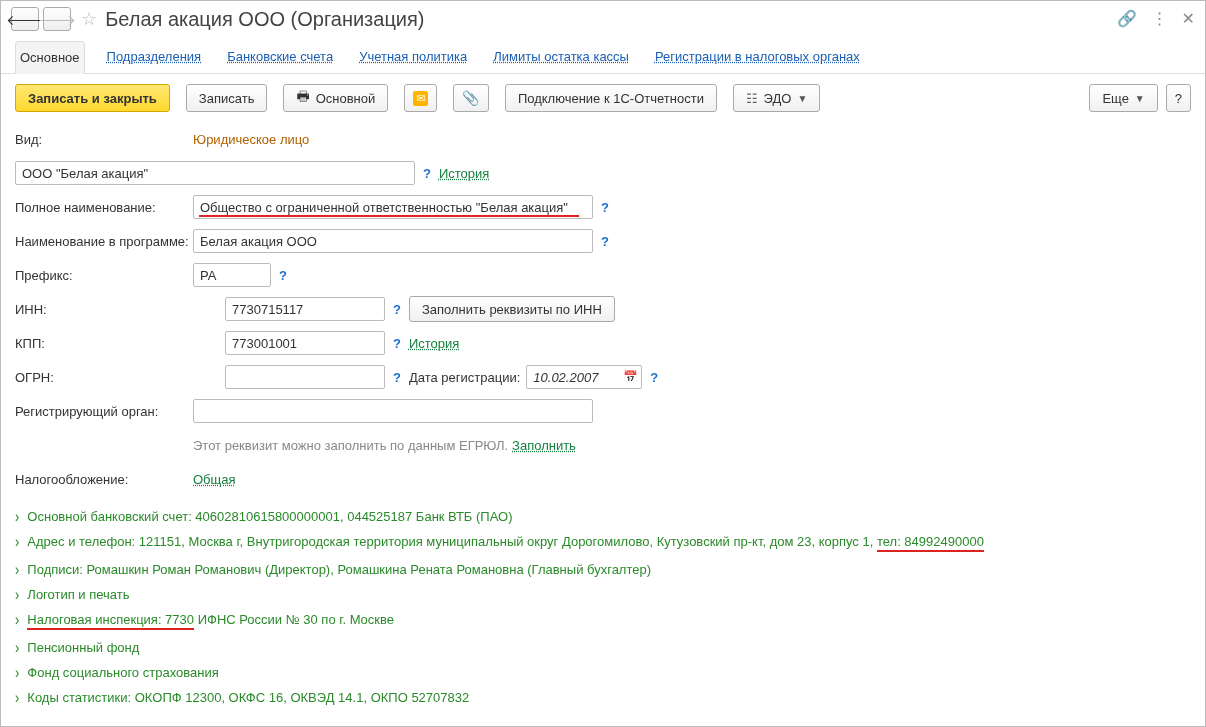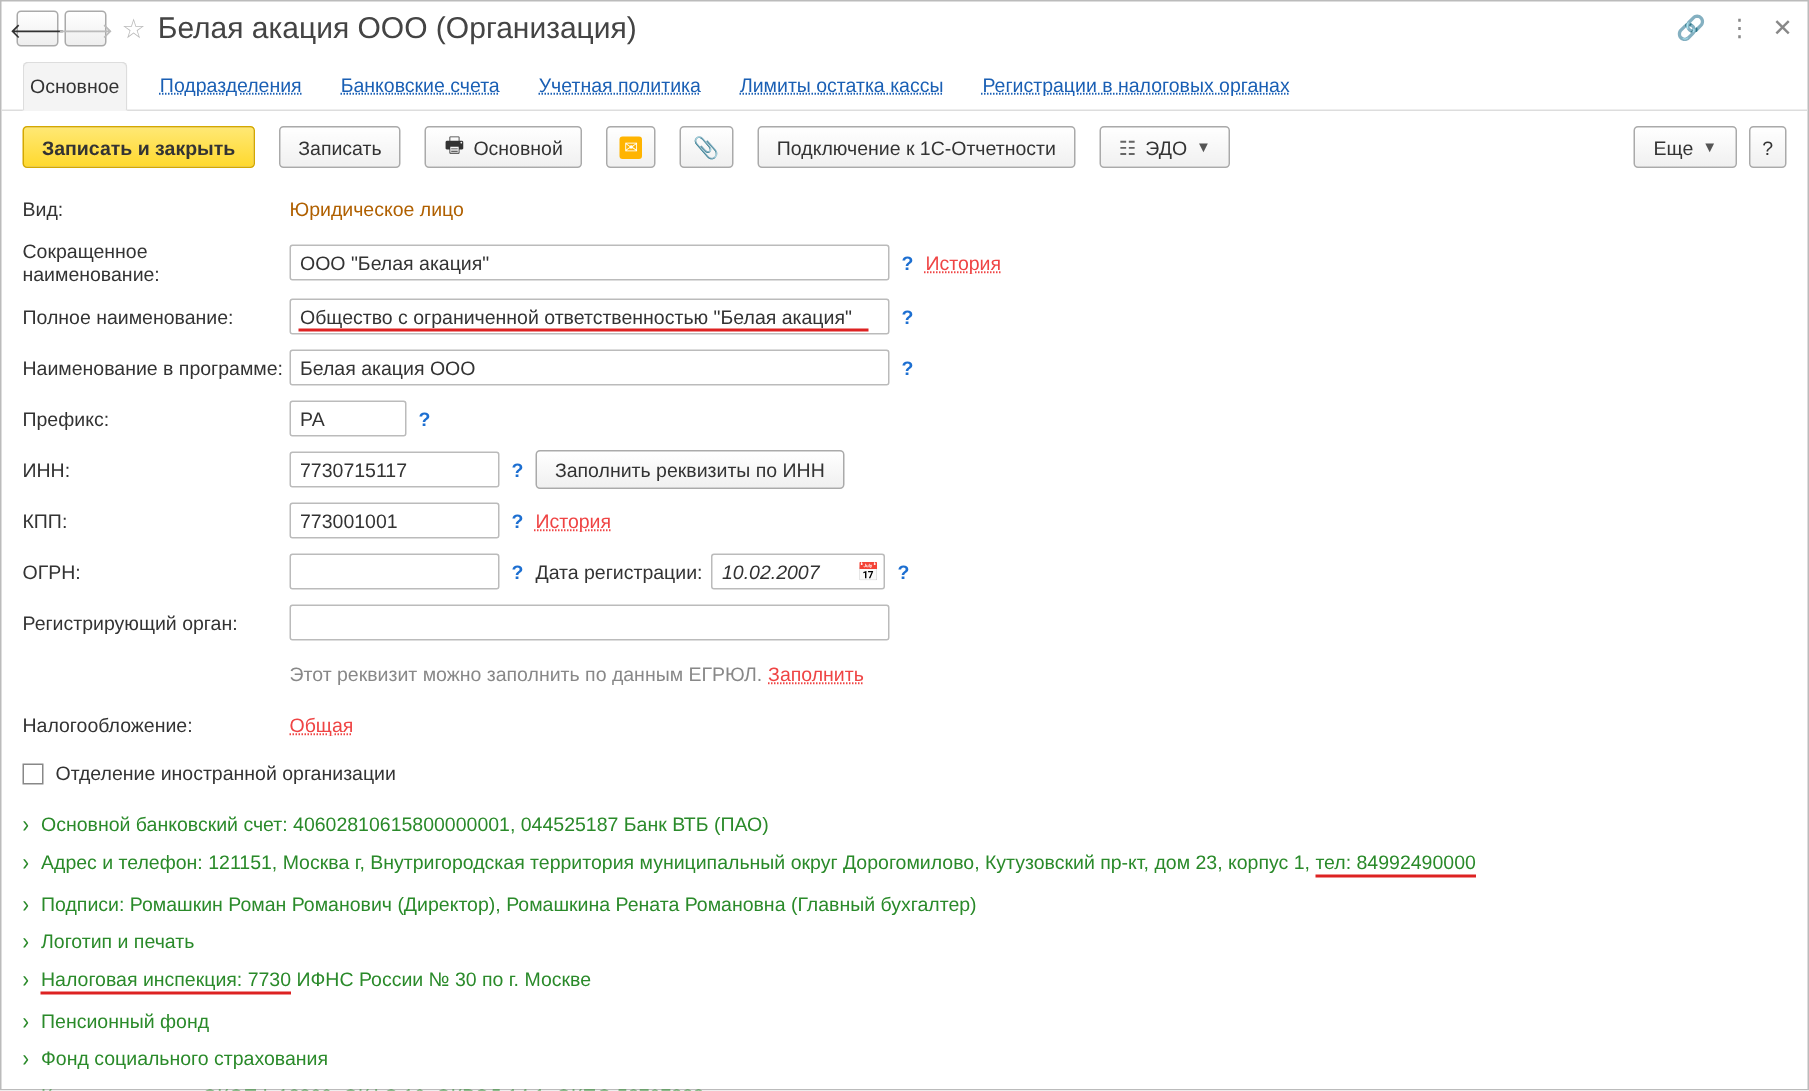--- a/index.html
+++ b/index.html
@@ -78,25 +78,25 @@
   .input {
     height:24px;
     border:1px solid #bbb;
     background:#fff;
     padding: 0 6px;
     font-size:13px;
     color:#333;
     border-radius:2px;
   }
   .w400 { width: 400px; }
-  .w160 { width: 140px; }
+  .w160 { width: 160px; margin-left: 32px; }
   .w95 { width: 78px; }
   .w120 { width: 116px; font-style: italic; }
   .help { color:#1d6fd1; margin: 0 8px; cursor:pointer; font-weight:bold; }
-  .link { color:#ef4444; text-decoration:underline dotted; cursor:pointer; }
+  .link { color:#15803d; text-decoration:underline dotted; cursor:pointer; }
   .hint { color:#888; }
   .underline-red { border-bottom: 2px solid #d22; display:inline-block; line-height:16px;}
   .checkbox-row { display:flex; align-items:center; gap:8px; padding:4px 0 10px 0; }
   .checkbox { width:14px; height:14px; border:1px solid #888; background:#fff; }
 
   .accordion { padding: 0 14px; }
   .acc-item { padding: 5px 0; display:flex; align-items:flex-start; gap:8px; }
   .chevron { color:#2a8a2a; font-size:13px; display:inline-block; transform: scaleY(1.2); }
   .acc-text { color:#2a8a2a; }
   .date-wrap { position:relative; display:inline-flex; align-items:center; }
@@ -162,21 +162,20 @@
       <div class="btn icon-only">?</div>
     </div>
   </div>
 
   <div class="form">
     <div class="row">
       <div class="label">Вид:</div>
       <div class="value-static">Юридическое лицо</div>
     </div>
     <div class="row">
-      <div class="label">Сокращенное наименование:</div>
       <input class="input w400" value="ООО &quot;Белая акация&quot;" style="">
       <span class="help">?</span>
       <span class="link">История</span>
     </div>
     <div class="row">
       <div class="label">Полное наименование:</div>
       <div style="position:relative">
         <input class="input w400" value="Общество с ограниченной ответственностью &quot;Белая акация&quot;" style="">
         <div style="position:absolute; bottom:2px; left:6px; width:380px; border-bottom:2px solid #d22; pointer-events:none;"></div>
       </div>
@@ -223,24 +222,20 @@
     <div class="row">
       <div class="label"></div>
       <span class="hint">Этот реквизит можно заполнить по данным ЕГРЮЛ.</span>
       <span style="width:4px"></span>
       <span class="link">Заполнить</span>
     </div>
     <div class="row">
       <div class="label">Налогообложение:</div>
       <span class="link">Общая</span>
     </div>
-    <div class="checkbox-row">
-      <div class="checkbox"></div>
-      <span>Отделение иностранной организации</span>
-    </div>
   </div>
 
   <div class="accordion">
     <div class="acc-item">
       <span class="chevron">›</span>
       <span class="acc-text">Основной банковский счет: 40602810615800000001, 044525187 Банк ВТБ (ПАО)</span>
     </div>
     <div class="acc-item">
       <span class="chevron">›</span>
       <span class="acc-text">

